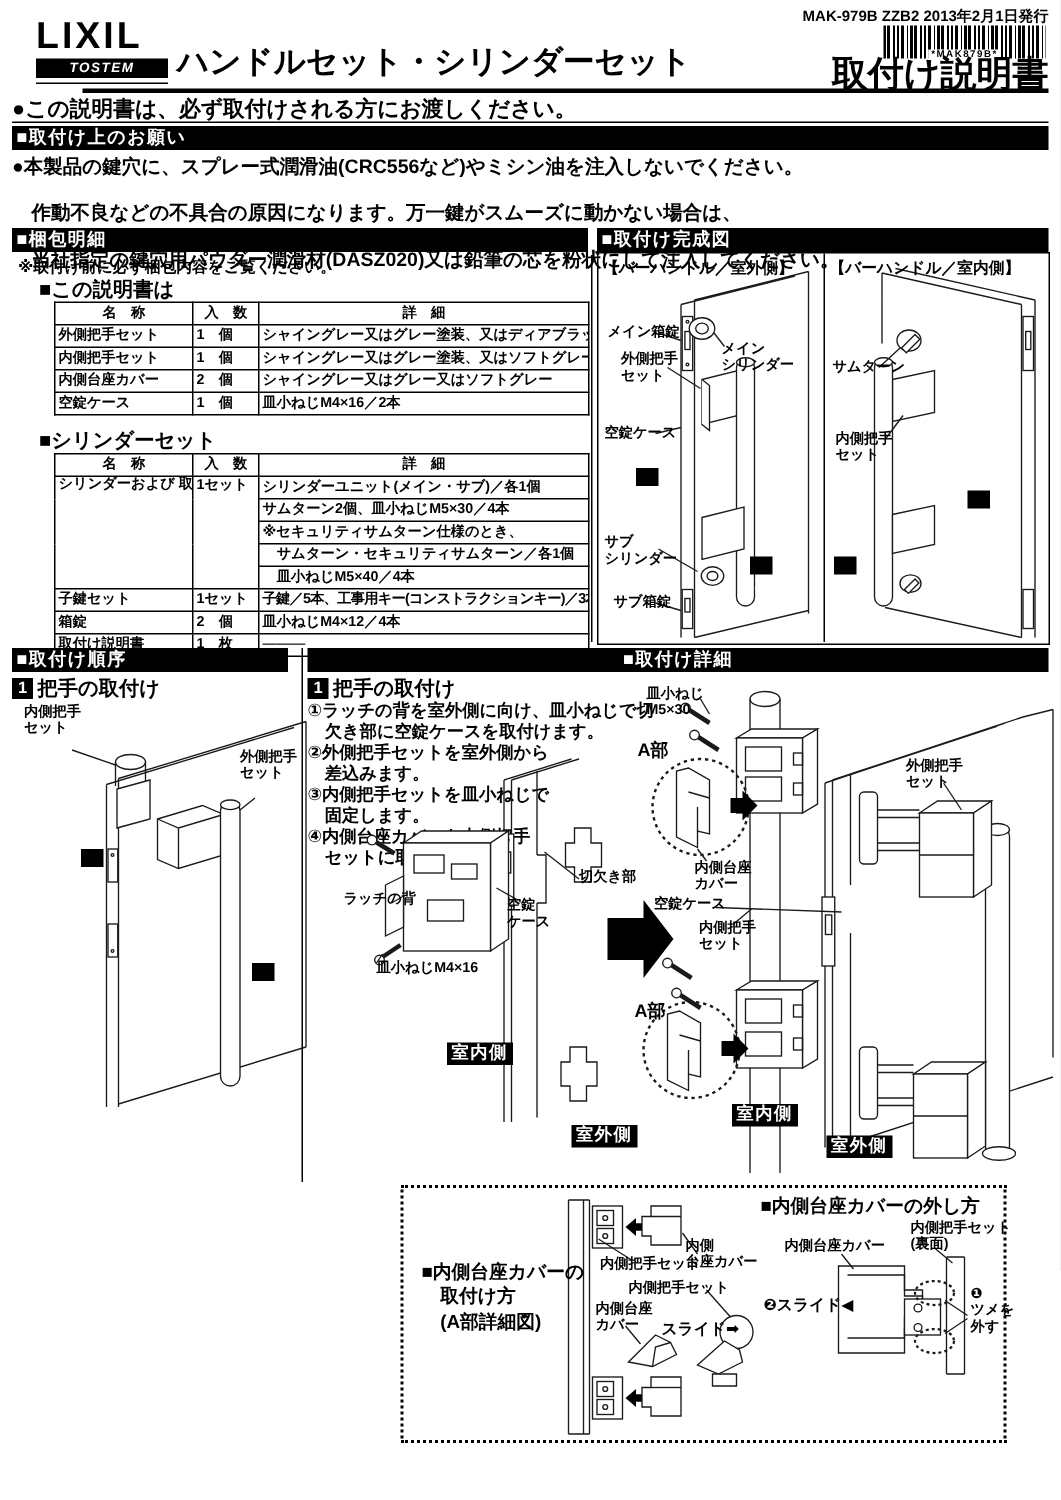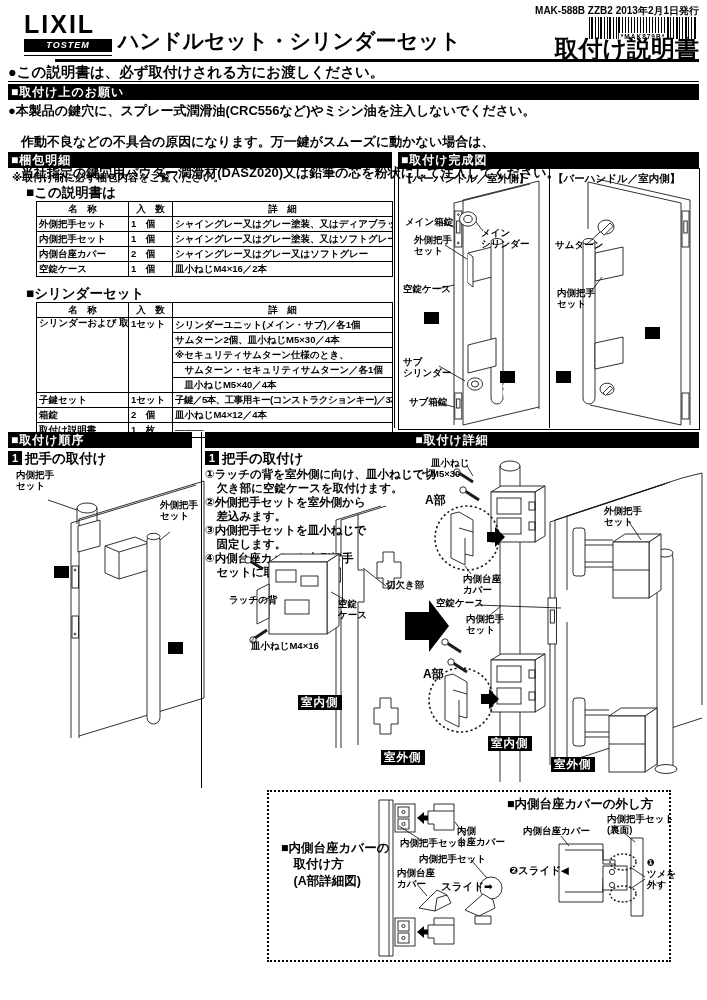--- a/index.html
+++ b/index.html
@@ -1,20 +1,20 @@
 <!DOCTYPE html>
 <html><head>
 <meta charset="utf-8">
 <style>
   html,body{margin:0;padding:0;background:#e8e8e8;}
   #page{position:relative;width:707px;height:1000px;background:#fff;overflow:hidden;
         font-family:"Liberation Sans","DejaVu Sans",sans-serif;color:#000;}
   .abs{position:absolute;}
   .bar{position:absolute;background:#000;color:#fff;font-weight:bold;font-size:12px;
-       line-height:16px;height:16px;padding:0 3px;letter-spacing:1px;white-space:nowrap;}
+       line-height:16px;height:16px;padding:0 3px;letter-spacing:1px;white-space:nowrap;font-family:Liberation Mono, monospace;}
   .lbl{position:absolute;font-size:9.5px;font-weight:bold;line-height:1.15;white-space:pre;}
   .lbl.big{font-size:12px;}
   .vtag{position:absolute;background:#000;color:#fff;font-weight:bold;font-size:11px;
         writing-mode:vertical-rl;text-orientation:upright;padding:3px 2px;line-height:1;letter-spacing:2px;}
   .htag{position:absolute;background:#000;color:#fff;font-weight:bold;font-size:11.5px;
         padding:0 3px;line-height:15px;letter-spacing:1px;white-space:nowrap;}
   .sechead{position:absolute;font-size:13.5px;font-weight:bold;white-space:nowrap;}
   .stepline{position:absolute;font-size:13.5px;font-weight:bold;white-space:nowrap;}
   .stepno{display:inline-block;background:#000;color:#fff;font-weight:bold;font-size:11px;
           width:14px;height:14px;line-height:14px;text-align:center;margin-right:3px;vertical-align:1px;}
@@ -27,21 +27,21 @@
   .panel-title{position:absolute;left:3px;top:3px;font-size:10.5px;font-weight:bold;white-space:nowrap;}
   svg{position:absolute;left:0;top:0;}
   .note{position:absolute;font-size:10.5px;font-weight:bold;white-space:nowrap;}
   .pretitle{position:absolute;font-size:12.5px;font-weight:bold;line-height:1.3;white-space:pre;}
 </style>
 </head>
 <body>
 
 <div id="page">
 
-  <div class="abs" style="right:8px;top:4px;font-size:10px;font-weight:bold;">MAK-588B  ZZB2  2013年2月1日発行</div>
+  <div class="abs" style="right:8px;top:4px;font-size:10px;font-weight:bold;">MAK-979B  ZZB2  2013年2月1日発行</div>
 
   <div class="abs" style="right:10px;top:17px;width:108px;height:22px;
        background:repeating-linear-gradient(90deg,#000 0,#000 1.5px,#fff 1.5px,#fff 2.5px,#000 2.5px,#000 4.5px,#fff 4.5px,#fff 6.5px,#000 6.5px,#000 7.5px,#fff 7.5px,#fff 9px);">
     <span class="abs" style="left:50%;transform:translateX(-50%);bottom:-1px;background:#fff;
           font-size:6.5px;font-weight:bold;letter-spacing:1px;padding:0 2px;">*MAK879B*</span>
   </div>
 
   <div class="abs" style="left:24px;top:10px;font-size:25px;font-weight:bold;letter-spacing:2px;">LIXIL</div>
   <div class="abs" style="left:24px;top:39px;width:88px;height:13px;background:#000;color:#fff;
        font-size:9px;font-weight:bold;font-style:italic;text-align:center;line-height:13px;letter-spacing:1px;">TOSTEM</div>

